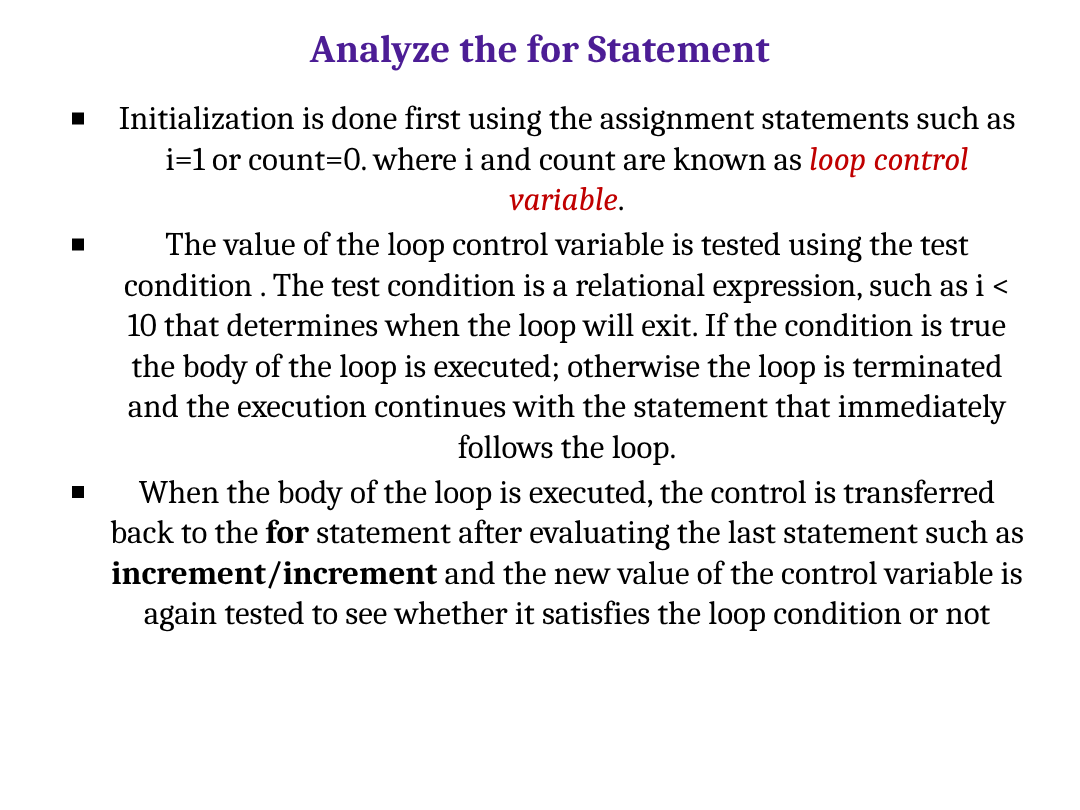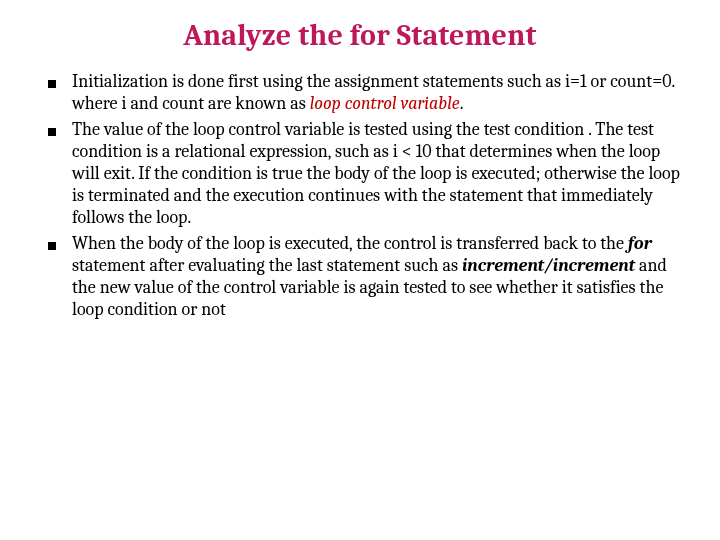--- a/index.html
+++ b/index.html
@@ -13,56 +13,55 @@
     overflow: hidden;
   }
   .slide {
     box-sizing: border-box;
     width: 720px;
     height: 540px;
     padding: 18px 30px 18px 30px;
   }
   .title {
     text-align: center;
-    font-size: 30px;
+    font-size: 26px;
     font-weight: 700;
-    color: #be185d;
+    color: #4c1d95;
     margin: 0 0 18px 0;
     letter-spacing: 0.2px;
   }
   ul.bullets {
     list-style: none;
     margin: 0;
     padding: 0 6px 0 14px;
   }
   ul.bullets > li {
     position: relative;
-    font-size: 18px;
+    font-size: 22px;
     line-height: 1.22;
     color: #000000;
     padding-left: 28px;
     margin-bottom: 4px;
-    text-align: left;
+    text-align: center;
   }
   ul.bullets > li::before {
     content: "";
     position: absolute;
     left: 4px;
     top: 9px;
     width: 8px;
     height: 8px;
     background: #000000;
   }
   .em-red {
     color: #c00000;
     font-style: italic;
   }
   .bold {
     font-weight: 700;
-    font-style: italic;
   }
 </style>
 </head>
 <body>
 
 <div class="slide">
   <h1 class="title">Analyze the for Statement</h1>
 
   <ul class="bullets">
     <li>

